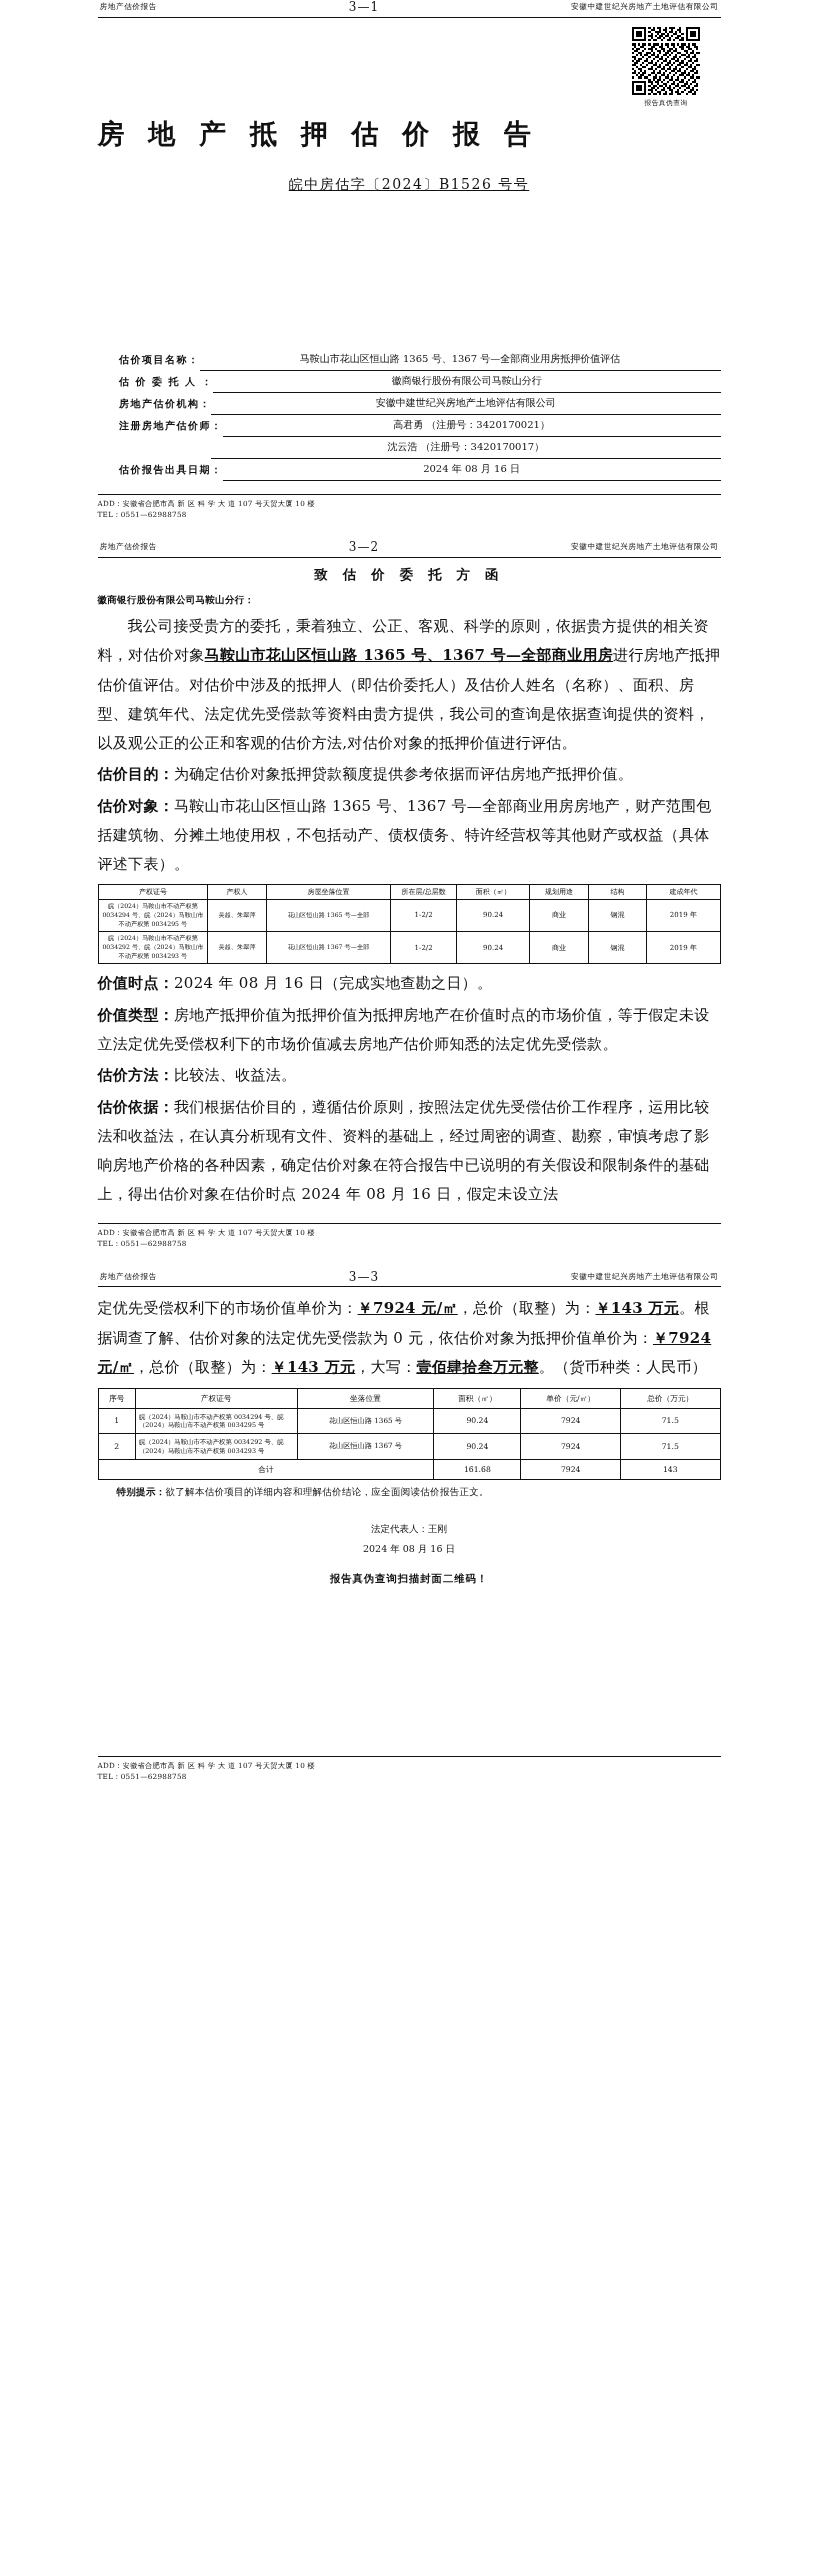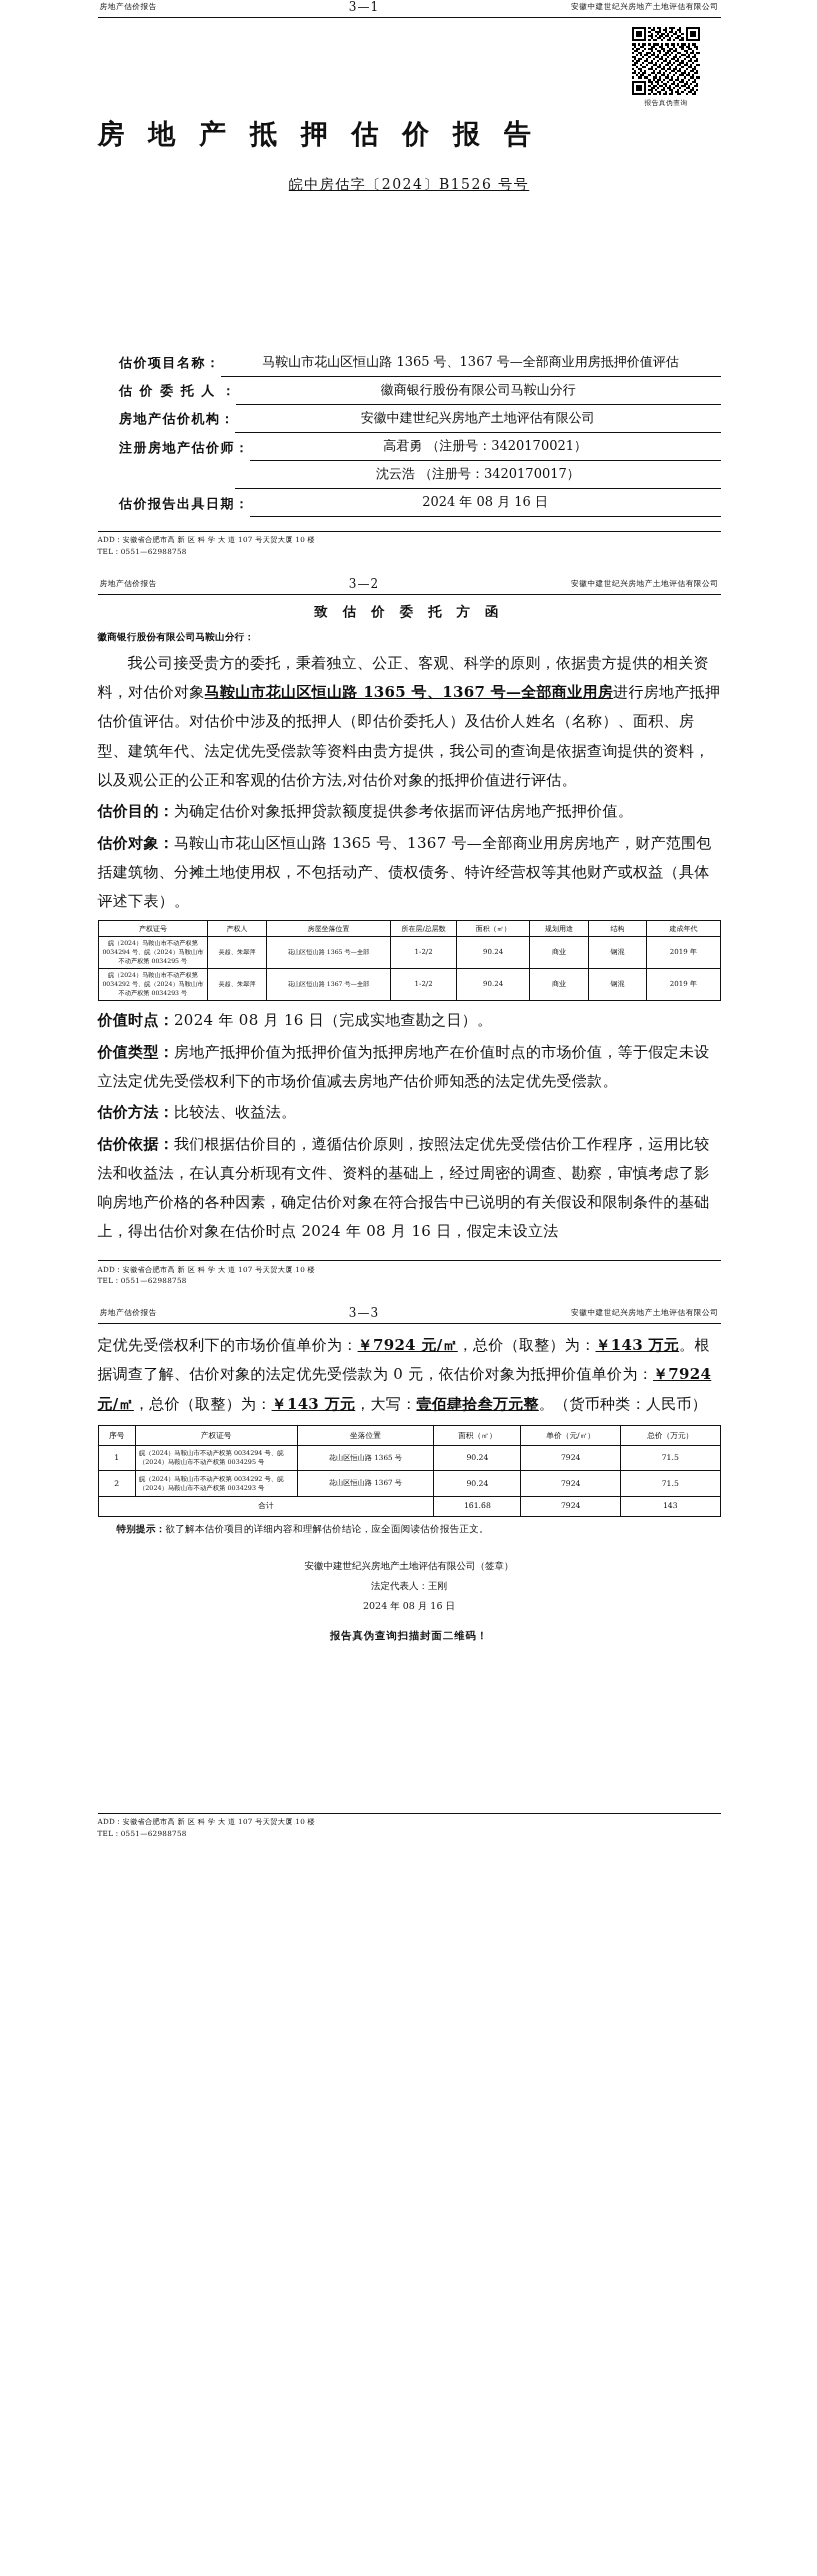--- a/index.html
+++ b/index.html
@@ -25,21 +25,21 @@
   .qr-wrap{position:absolute;right:16px;top:27px;width:77px;text-align:center;}
   .qr{width:68px;height:68px;margin:0 auto;background:#fff;}
   .qr-cap{font-size:6.7px;margin-top:2.1px;letter-spacing:0.5px;color:#111;}
   
   .maintitle{
     text-align:left;font-size:27px;letter-spacing:7.2px;font-weight:bold;
     margin:98px 0 0 0; font-family:"DejaVu Serif","Liberation Serif",serif;
   }
   .subtitle{text-align:center;font-size:14px;letter-spacing:1.5px;margin:24px 0 0 0;text-decoration:underline;}
   
-  .coverinfo{margin-top:155px;padding-left:21.6px;font-size:13px;line-height:2.05;}
+  .coverinfo{margin-top:155px;padding-left:21.6px;font-size:10px;line-height:2.05;}
   .coverinfo .row{display:flex;align-items:flex-end;}
   .coverinfo .lbl{white-space:nowrap;font-weight:bold;letter-spacing:1.5px;}
   .coverinfo .val{flex:1;border-bottom:0.8px solid #111;text-align:center;font-weight:normal;padding:0 2.1px 0.5px 2.1px;}
   .coverinfo .val.plain{font-weight:normal;}
   
   .addr{
     font-size:7.2px;line-height:1.55;letter-spacing:0.3px;
     border-top:0.6px solid #111;padding-top:2.6px;margin-top:13.4px;
   }
   .addr .l2{letter-spacing:0.3px;}
@@ -549,21 +549,20 @@
           <td>143</td>
         </tr>
       </tbody>
     </table>
 
     <p class="note">
       <span class="b">特别提示：</span><span>欲了解本估价项目的详细内容和理解估价结论，应全面阅读估价报告正文。</span>
     </p>
 
     <div class="sign">
-      <span class="l">安徽中建世纪兴房地产土地评估有限公司（签章）</span>
       <span class="l">法定代表人：王刚</span>
       <span class="l">2024 年 08 月 16 日</span>
     </div>
 
     <div class="bold-center">报告真伪查询扫描封面二维码！</div>
 
     <div class="addr" style="margin-top:170px">
       <div>ADD：安徽省合肥市高 新 区 科 学 大 道 107 号天贸大厦 10 楼</div>
       <div class="l2">TEL：0551—62988758</div>
     </div>

